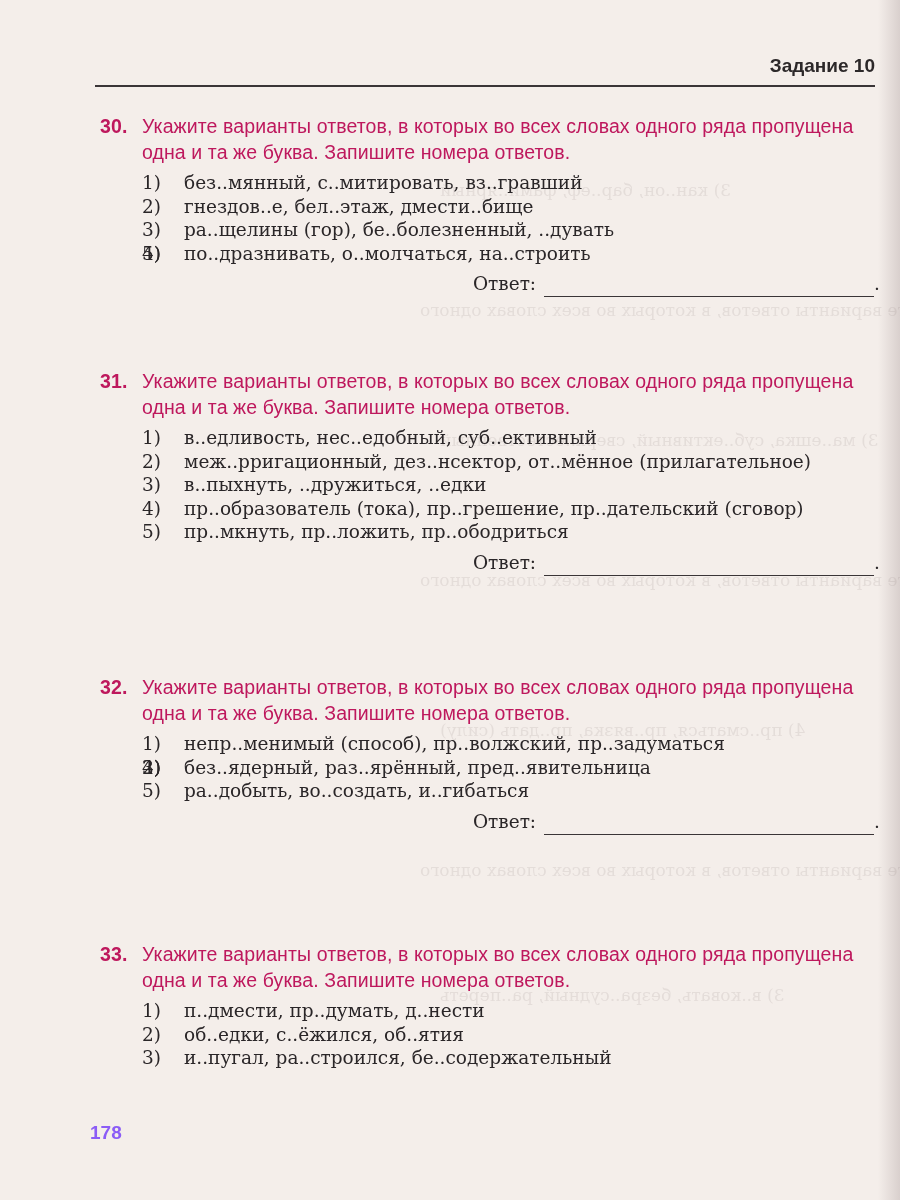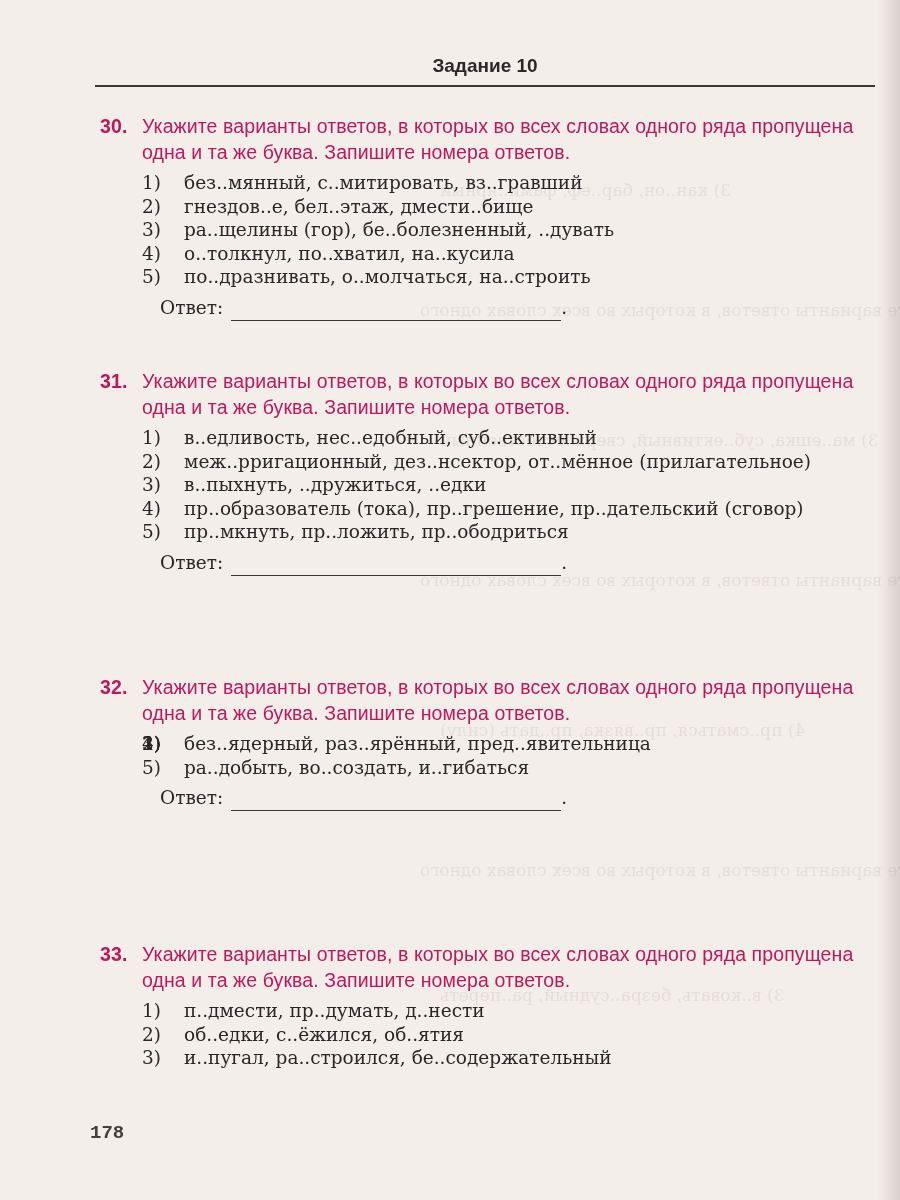--- a/index.html
+++ b/index.html
@@ -12,21 +12,21 @@
     }
     .page-shade {
       position: absolute; right: 0; top: 0; width: 22px; height: 1200px;
       background: linear-gradient(to right, rgba(244,238,234,0), rgba(210,200,198,0.8));
     }
     .header {
       position: absolute; left: 95px; top: 55px; width: 780px; height: 30px;
       border-bottom: 2px solid #3a3537;
     }
     .header-title {
-      position: absolute; left: 0; right: 0; top: 0; text-align: center;
+      position: absolute; left: 0; right: 0; top: 0; text-align: right;
       font-family: "Liberation Sans", sans-serif; font-weight: bold;
       font-size: 19px; color: #2c2829;
     }
     .task {
       position: absolute; left: 100px; width: 780px;
     }
     .task-q {
       position: relative; padding-left: 42px;
       font-family: "Liberation Sans", sans-serif;
       font-size: 19.5px; line-height: 26px; letter-spacing: 0.1px;
@@ -40,30 +40,30 @@
     .opt {
       position: relative; padding-left: 42px;
       font-size: 18.5px; line-height: 23.5px;
       font-family: "DejaVu Serif", serif;
     }
     .opt-n { position: absolute; left: 0; top: 0; }
     .answer {
       margin-left: 60px; margin-top: 6px;
       font-size: 18.5px; line-height: 26px;
       font-family: "DejaVu Serif", serif;
-      display: flex; align-items: flex-end;
+      display: flex; align-items: flex-end; justify-content: flex-end;
     }
     .answer-line {
       display: inline-block; width: 330px; height: 18px;
       border-bottom: 1.5px solid #3a3537; margin-left: 8px;
     }
     .page-number {
       position: absolute; left: 90px; top: 1122px;
       font-weight: bold; font-size: 19px;
-      font-family: Liberation Mono, monospace; color: #404040;
+      font-family: Liberation Sans, sans-serif; color: #8b5cf6;
     }
     .ghost {
       position: absolute; font-family: "DejaVu Serif", serif;
       font-size: 17px; color: rgba(120,110,110,0.13);
       transform: scaleX(-1); white-space: nowrap;
     }
   </style>
 </head>
 <body>
 
@@ -83,21 +83,21 @@
 
 <div class="task" style="top:113px;">
   <div class="task-q">
     <span class="task-num">30.</span>
     <span>Укажите варианты ответов, в которых во всех словах одного ряда пропущена одна и та же буква. Запишите номера ответов.</span>
   </div>
   <div class="opts">
     <div class="opt"><span class="opt-n">1)</span><span>без..мянный, с..митировать, вз..гравший</span></div>
     <div class="opt"><span class="opt-n">2)</span><span>гнездов..е, бел..этаж, дмести..бище</span></div>
     <div class="opt"><span class="opt-n">3)</span><span>ра..щелины (гор), бе..болезненный, ..дувать</span></div>
-    <div class="opt"><span class="opt-n">4)</span><span>о..толкнул, по..хватил, на..кусила</span></div>
+    <div class="opt"><span class="opt-n">4)</span></div>
     <div class="opt"><span class="opt-n">5)</span><span>по..дразнивать, о..молчаться, на..строить</span></div>
   </div>
   <div class="answer">
     <span>Ответ:</span>
     <span class="answer-line"></span>
       <span>.</span>
   </div>
 </div>
 
 <div class="task" style="top:368px;">
@@ -118,21 +118,21 @@
       <span>.</span>
   </div>
 </div>
 
 <div class="task" style="top:674px;">
   <div class="task-q">
     <span class="task-num">32.</span>
     <span>Укажите варианты ответов, в которых во всех словах одного ряда пропущена одна и та же буква. Запишите номера ответов.</span>
   </div>
   <div class="opts">
-    <div class="opt"><span class="opt-n">1)</span></div>
+    <div class="opt"><span class="opt-n">1)</span><span>непр..менимый (способ), пр..волжский, пр..задуматься</span></div>
     <div class="opt"><span class="opt-n">2)</span></div>
     <div class="opt"><span class="opt-n">3)</span></div>
     <div class="opt"><span class="opt-n">4)</span><span>без..ядерный, раз..ярённый, пред..явительница</span></div>
     <div class="opt"><span class="opt-n">5)</span><span>ра..добыть, во..создать, и..гибаться</span></div>
   </div>
   <div class="answer">
     <span>Ответ:</span>
     <span class="answer-line"></span>
       <span>.</span>
   </div>

